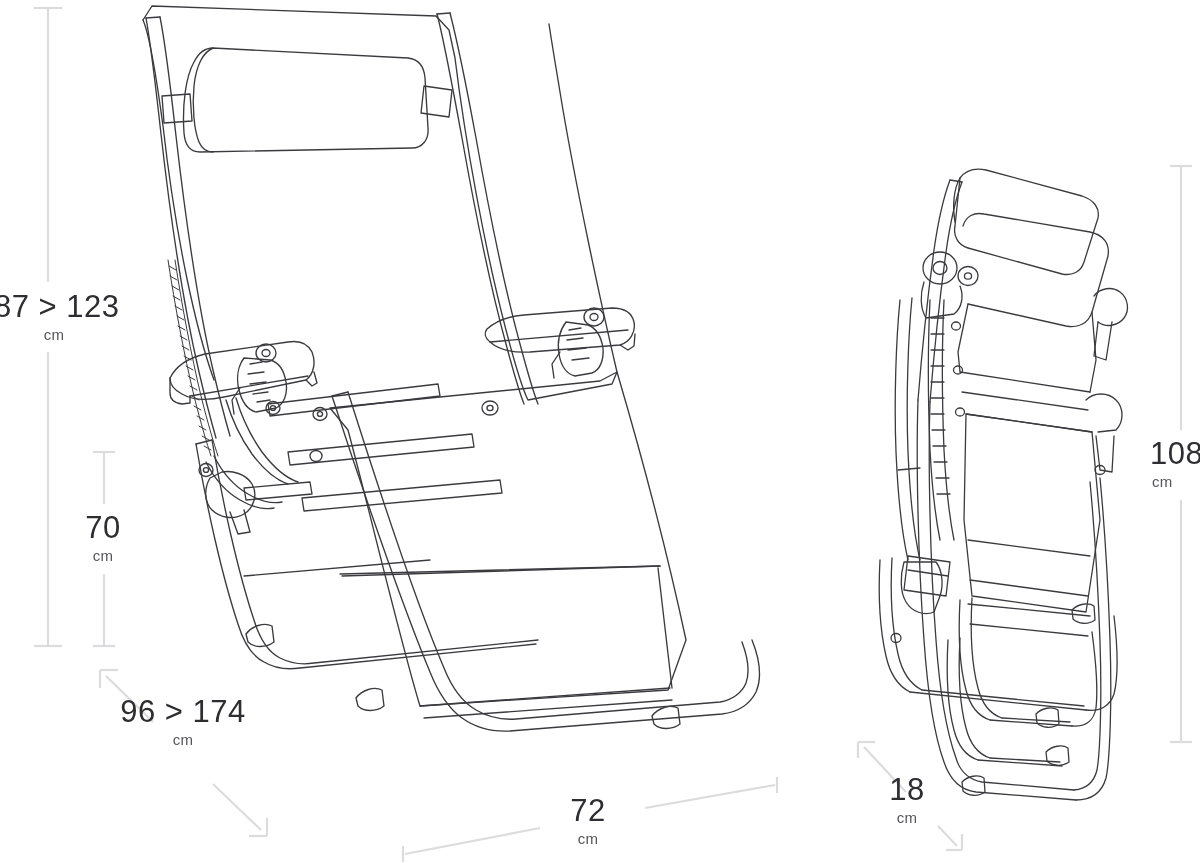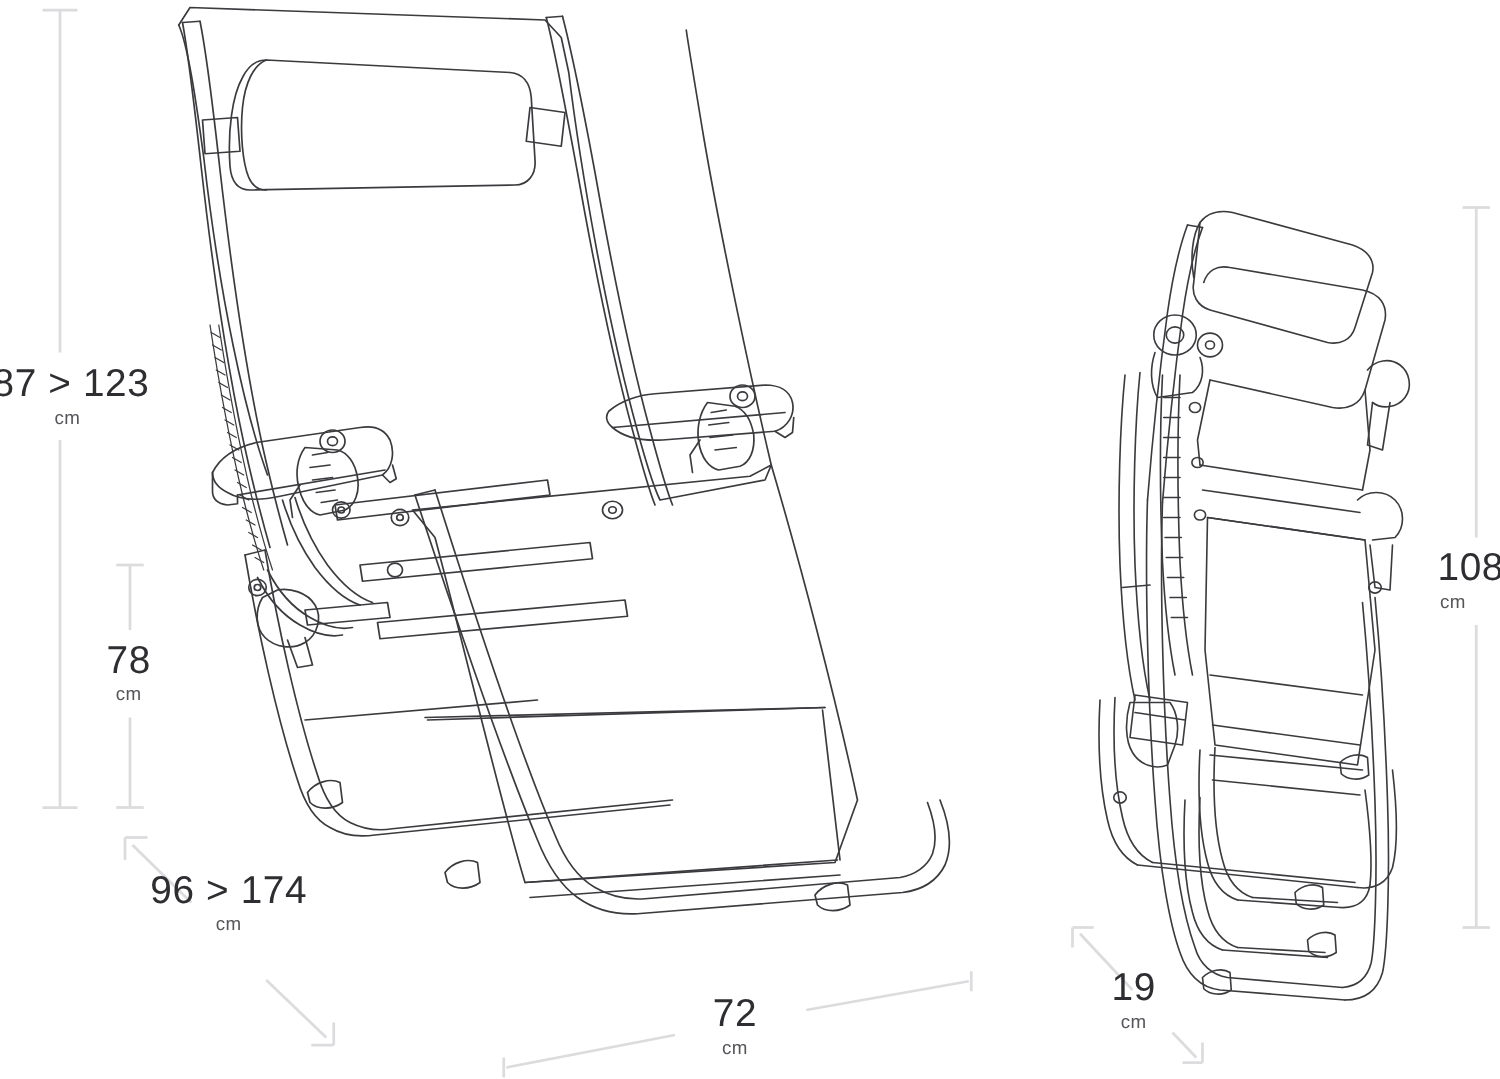--- a/index.html
+++ b/index.html
@@ -444,37 +444,37 @@
       </g>
     </g>
   </svg>
 
   <div class="dimlabel" id="lab-height">
     <span class="val">87 &gt; 123</span>
     <span class="unit">cm</span>
   </div>
 
   <div class="dimlabel" id="lab-seat">
-    <span class="val">78</span>
+    <span class="val">70</span>
     <span class="unit">cm</span>
   </div>
 
   <div class="dimlabel" id="lab-depth">
     <span class="val">96 &gt; 174</span>
     <span class="unit">cm</span>
   </div>
 
   <div class="dimlabel" id="lab-width">
     <span class="val">72</span>
     <span class="unit">cm</span>
   </div>
 
   <div class="dimlabel" id="lab-folded-h">
     <span class="val">108</span>
     <span class="unit">cm</span>
   </div>
 
   <div class="dimlabel" id="lab-folded-d">
-    <span class="val">19</span>
+    <span class="val">18</span>
     <span class="unit">cm</span>
   </div>
 
 </div>
 
 </body></html>

